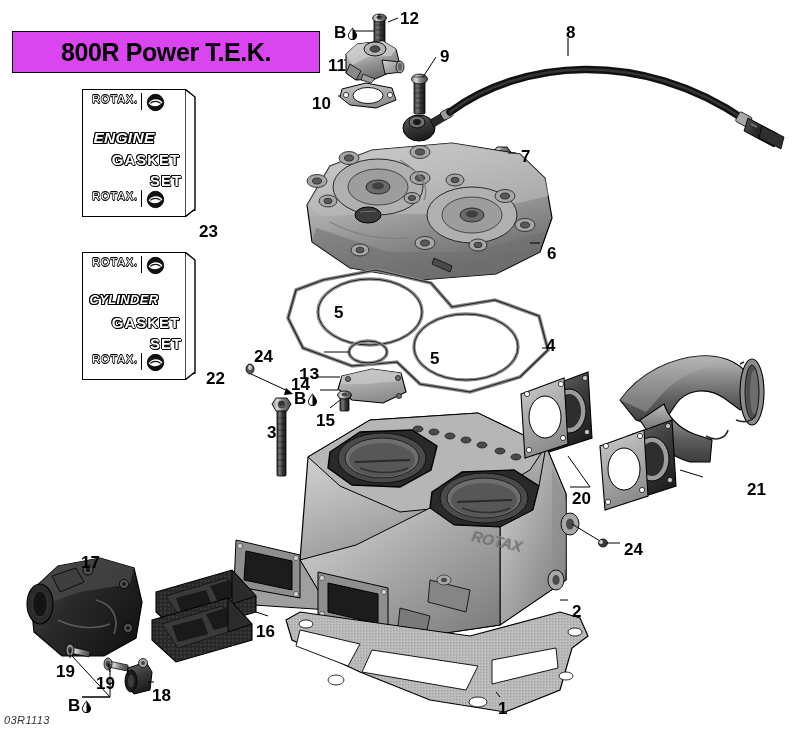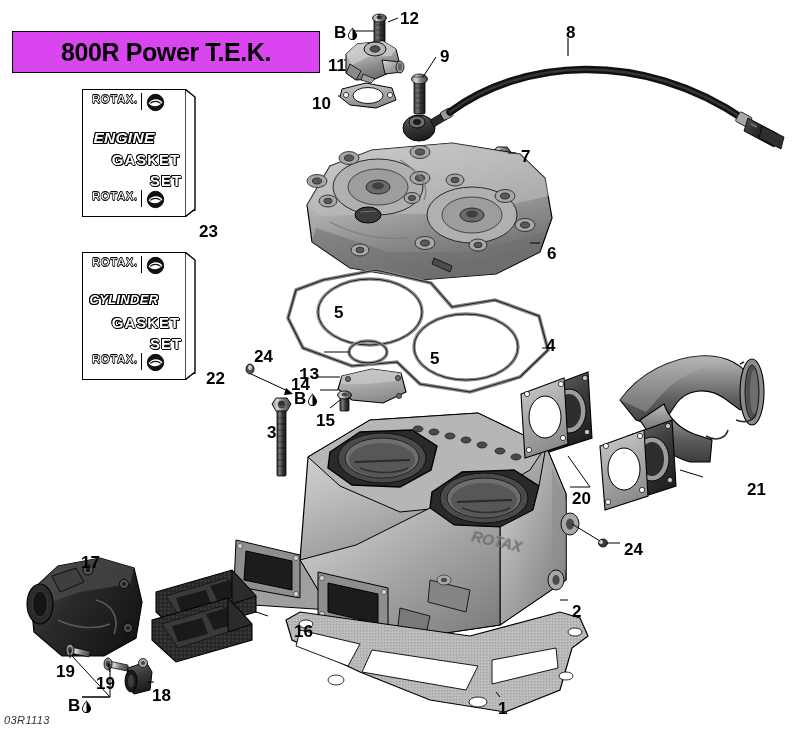--- a/index.html
+++ b/index.html
@@ -623,21 +623,21 @@
       <div class="cn" style="left: 547px; top: 245px;">6</div>
       <div class="cn" style="left: 521px; top: 148px;">7</div>
       <div class="cn" style="left: 566px; top: 24px;">8</div>
       <div class="cn" style="left: 440px; top: 48px;">9</div>
       <div class="cn" style="left: 312px; top: 95px;">10</div>
       <div class="cn" style="left: 328px; top: 57px;">11</div>
       <div class="cn" style="left: 400px; top: 10px;">12</div>
       <div class="cn" style="left: 299px; top: 366px; font-family: Liberation Mono, monospace;">13</div>
       <div class="cn" style="left: 291px; top: 376px;">14</div>
       <div class="cn" style="left: 316px; top: 412px;">15</div>
-      <div class="cn" style="left: 256px; top: 623px; margin-left: 38px;">16</div>
+      <div class="cn" style="left: 256px; top: 623px;">16</div>
       <div class="cn" style="left: 81px; top: 554px;">17</div>
       <div class="cn" style="left: 152px; top: 687px;">18</div>
       <div class="cn" style="left: 56px; top: 663px;">19</div>
       <div class="cn" style="left: 96px; top: 675px;">19</div>
       <div class="cn" style="left: 572px; top: 490px;">20</div>
       <div class="cn" style="left: 707px; top: 481px; margin-left: 40px;">21</div>
       <div class="cn" style="left: 206px; top: 370px;">22</div>
       <div class="cn" style="left: 199px; top: 207px; margin-top: 16px;">23</div>
       <div class="cn" style="left: 254px; top: 348px;">24</div>
       <div class="cn" style="left: 624px; top: 541px;">24</div>

